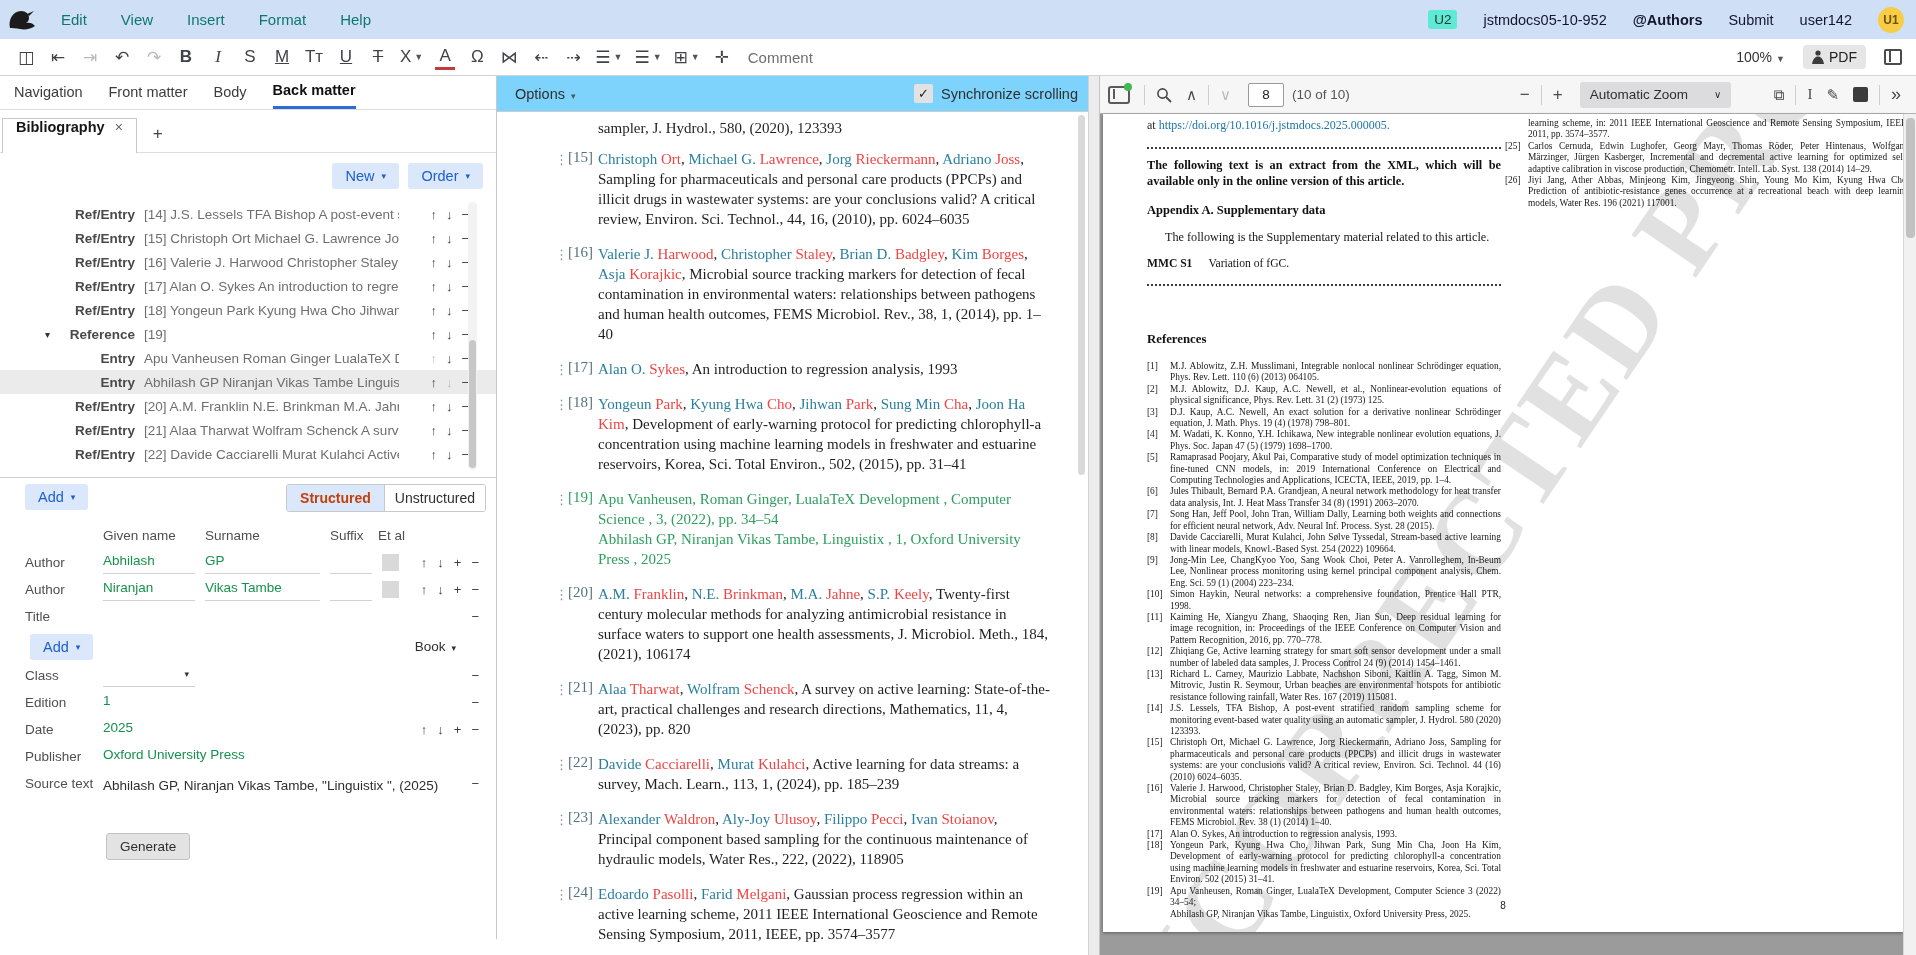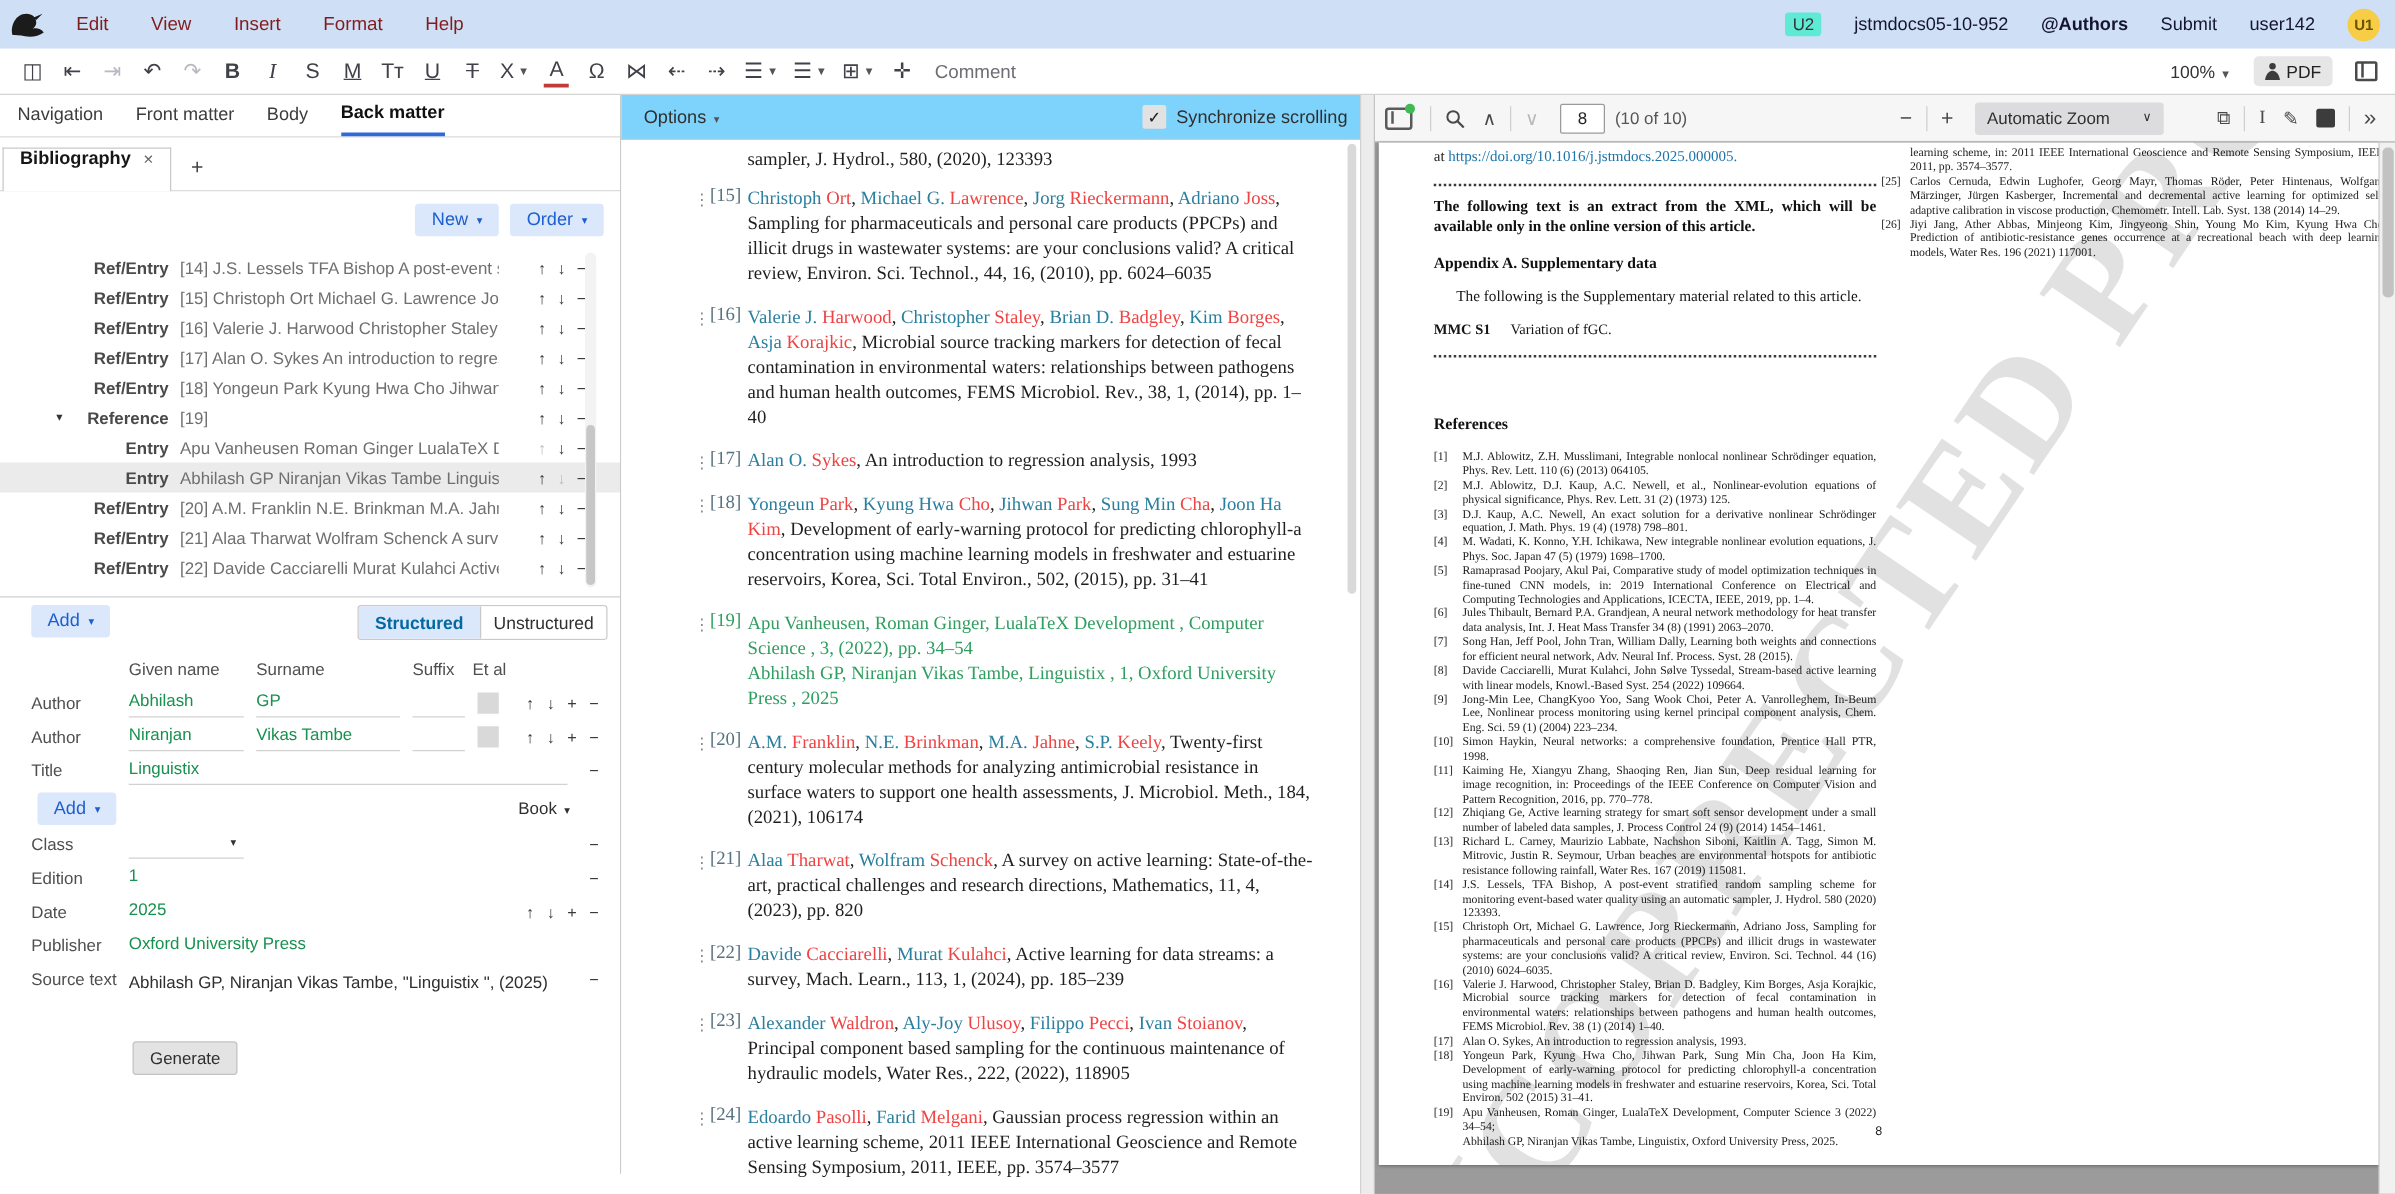--- a/index.html
+++ b/index.html
@@ -2,21 +2,21 @@
 <html><head>
 <meta charset="utf-8">
 <style>
   * { margin:0; padding:0; box-sizing:border-box; }
   html,body { width:1916px; height:955px; overflow:hidden; font-family:"Liberation Sans","DejaVu Sans",sans-serif; background:#fff; }
   .serif { font-family:"Liberation Serif","DejaVu Serif",serif; }
 
   
   #menubar { position:absolute; left:0; top:0; width:1916px; height:39px; background:#cfe0f6; display:flex; align-items:center; }
   #logo { width:44px; display:flex; justify-content:center; }
-  .menu-item { font-size:15px; color:#7f1d1d; margin:0 17px; cursor:default; }
+  .menu-item { font-size:15px; color:#0f766e; margin:0 17px; cursor:default; }
   #menubar-right { margin-left:auto; display:flex; align-items:center; gap:26px; padding-right:12px; font-size:14.5px; color:#15152e; }
   .badge-sq { background:#5eead4; border-radius:3px; padding:2px 6px; font-size:13.5px; color:#333; }
   .at-authors { font-weight:700; }
   .avatar { width:26px; height:26px; border-radius:50%; background:#f6cd45; color:#6b5200; font-size:12px; font-weight:700; display:flex; align-items:center; justify-content:center; }
 
   
   #toolbar { position:absolute; left:0; top:39px; width:1916px; height:37px; background:#fff; border-bottom:1px solid #d4d4d4; display:flex; align-items:center; padding-left:10px; }
   .tbi { min-width:20px; height:26px; display:inline-flex; align-items:center; justify-content:center; margin:0 6px; font-size:17px; color:#41414a; cursor:default; }
   .tbi.dim { color:#b9b9c2; }
   .tbi .car { font-size:9px; margin-left:3px; color:#555; }
@@ -62,21 +62,21 @@
   .ltext { margin-left:9px; color:#6f6f6f; white-space:nowrap; overflow:hidden; width:255px; }
   .rowicons { position:absolute; right:27px; display:flex; gap:9px; color:#3a3a3a; font-size:13px; }
   .rowicons .dim { color:#bdbdbd; }
   #list-scroll { position:absolute; right:19px; top:126px; width:9px; height:268px; background:#f3f3f3; border-radius:5px; }
   #list-thumb { position:absolute; left:1px; top:138px; width:7px; height:128px; background:#c7c7c7; border-radius:4px; }
 
   #lp-form { position:absolute; left:0; top:401px; right:0; bottom:0; border-top:1px solid #cfcfcf; }
   #addrow { position:relative; height:30px; margin-top:6px; }
   #add-btn1 { position:absolute; left:25px; top:0; }
   #mode-toggle { position:absolute; right:10px; top:0; display:flex; border:1px solid #c9c9c9; border-radius:3px; overflow:hidden; font-size:14px; }
-  #mode-structured { background:#dbe7fb; color:#0369a1; padding:5px 13px; font-weight:600; }
+  #mode-structured { background:#dbe7fb; color:#c2410c; padding:5px 13px; font-weight:600; }
   #mode-unstructured { background:#fff; color:#2f2f2f; padding:5px 10px; border-left:1px solid #c9c9c9; }
 
   .frow { position:relative; height:27px; }
   .flabel { position:absolute; left:25px; top:5px; font-size:13.5px; color:#4f4f4f; }
   .fhead { position:relative; height:26px; margin-top:10px; font-size:13.5px; color:#4f4f4f; }
   .fh-given { position:absolute; left:103px; top:4px; } .fh-sur { position:absolute; left:205px; top:4px; }
   .fh-suf { position:absolute; left:330px; top:4px; } .fh-etal { position:absolute; left:378px; top:4px; }
   .fld { position:absolute; top:3px; font-size:13.5px; color:#17914f; border-bottom:1px solid #d2d2d2; height:21px; }
   .f-given { left:103px; width:92px; } .f-sur { left:205px; width:115px; } .f-suf { left:330px; width:42px; }
   .f-wide { left:103px; right:42px; }
@@ -390,21 +390,20 @@
       <span class="etal-box"></span>
       <span class="ficons">
           <span>↑</span>
           <span>↓</span>
           <span>+</span>
           <span>−</span>
         </span>
     </div>
     <div class="frow">
       <span class="flabel">Title</span>
-      <span class="fld f-wide">Linguistix</span>
       <span class="ficons">
           <span>−</span>
         </span>
     </div>
     <div id="addrow2">
       <span class="blue-btn" id="add-btn2">
           <span>Add</span>
           <span class="car">▾</span>
         </span>
       <span id="book-dd"><span>Book</span><span class="car">▾</span></span>

